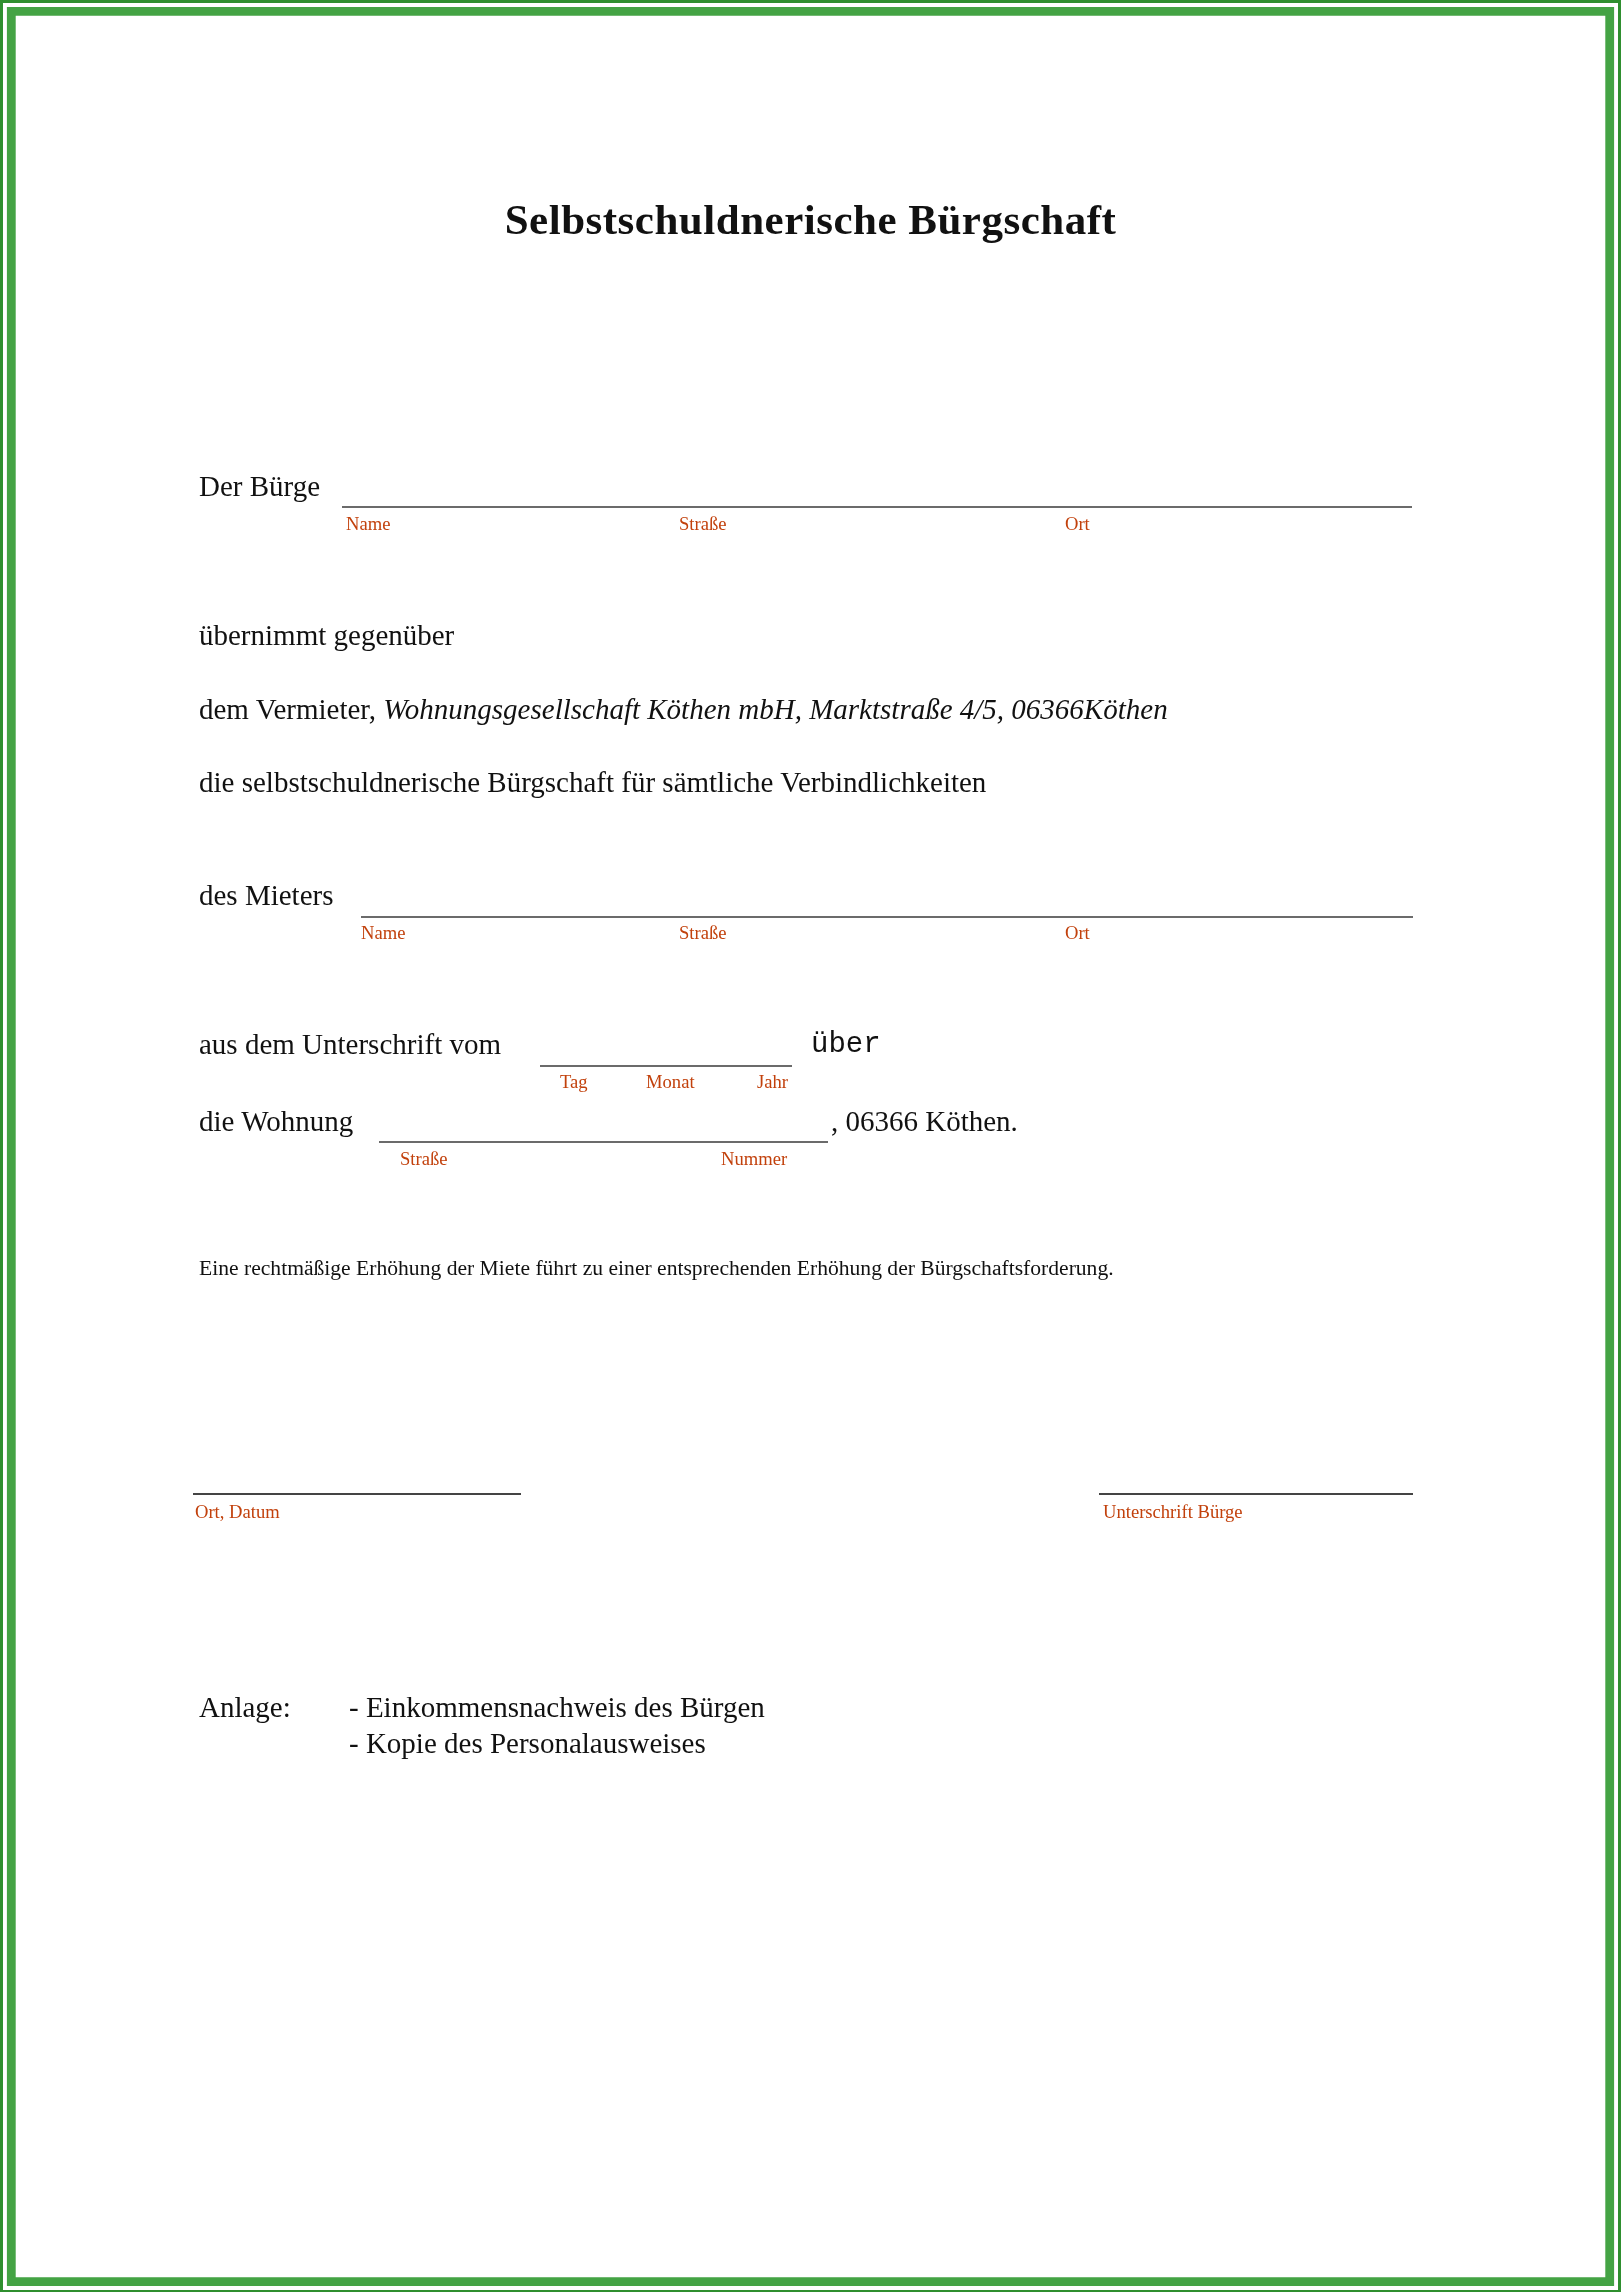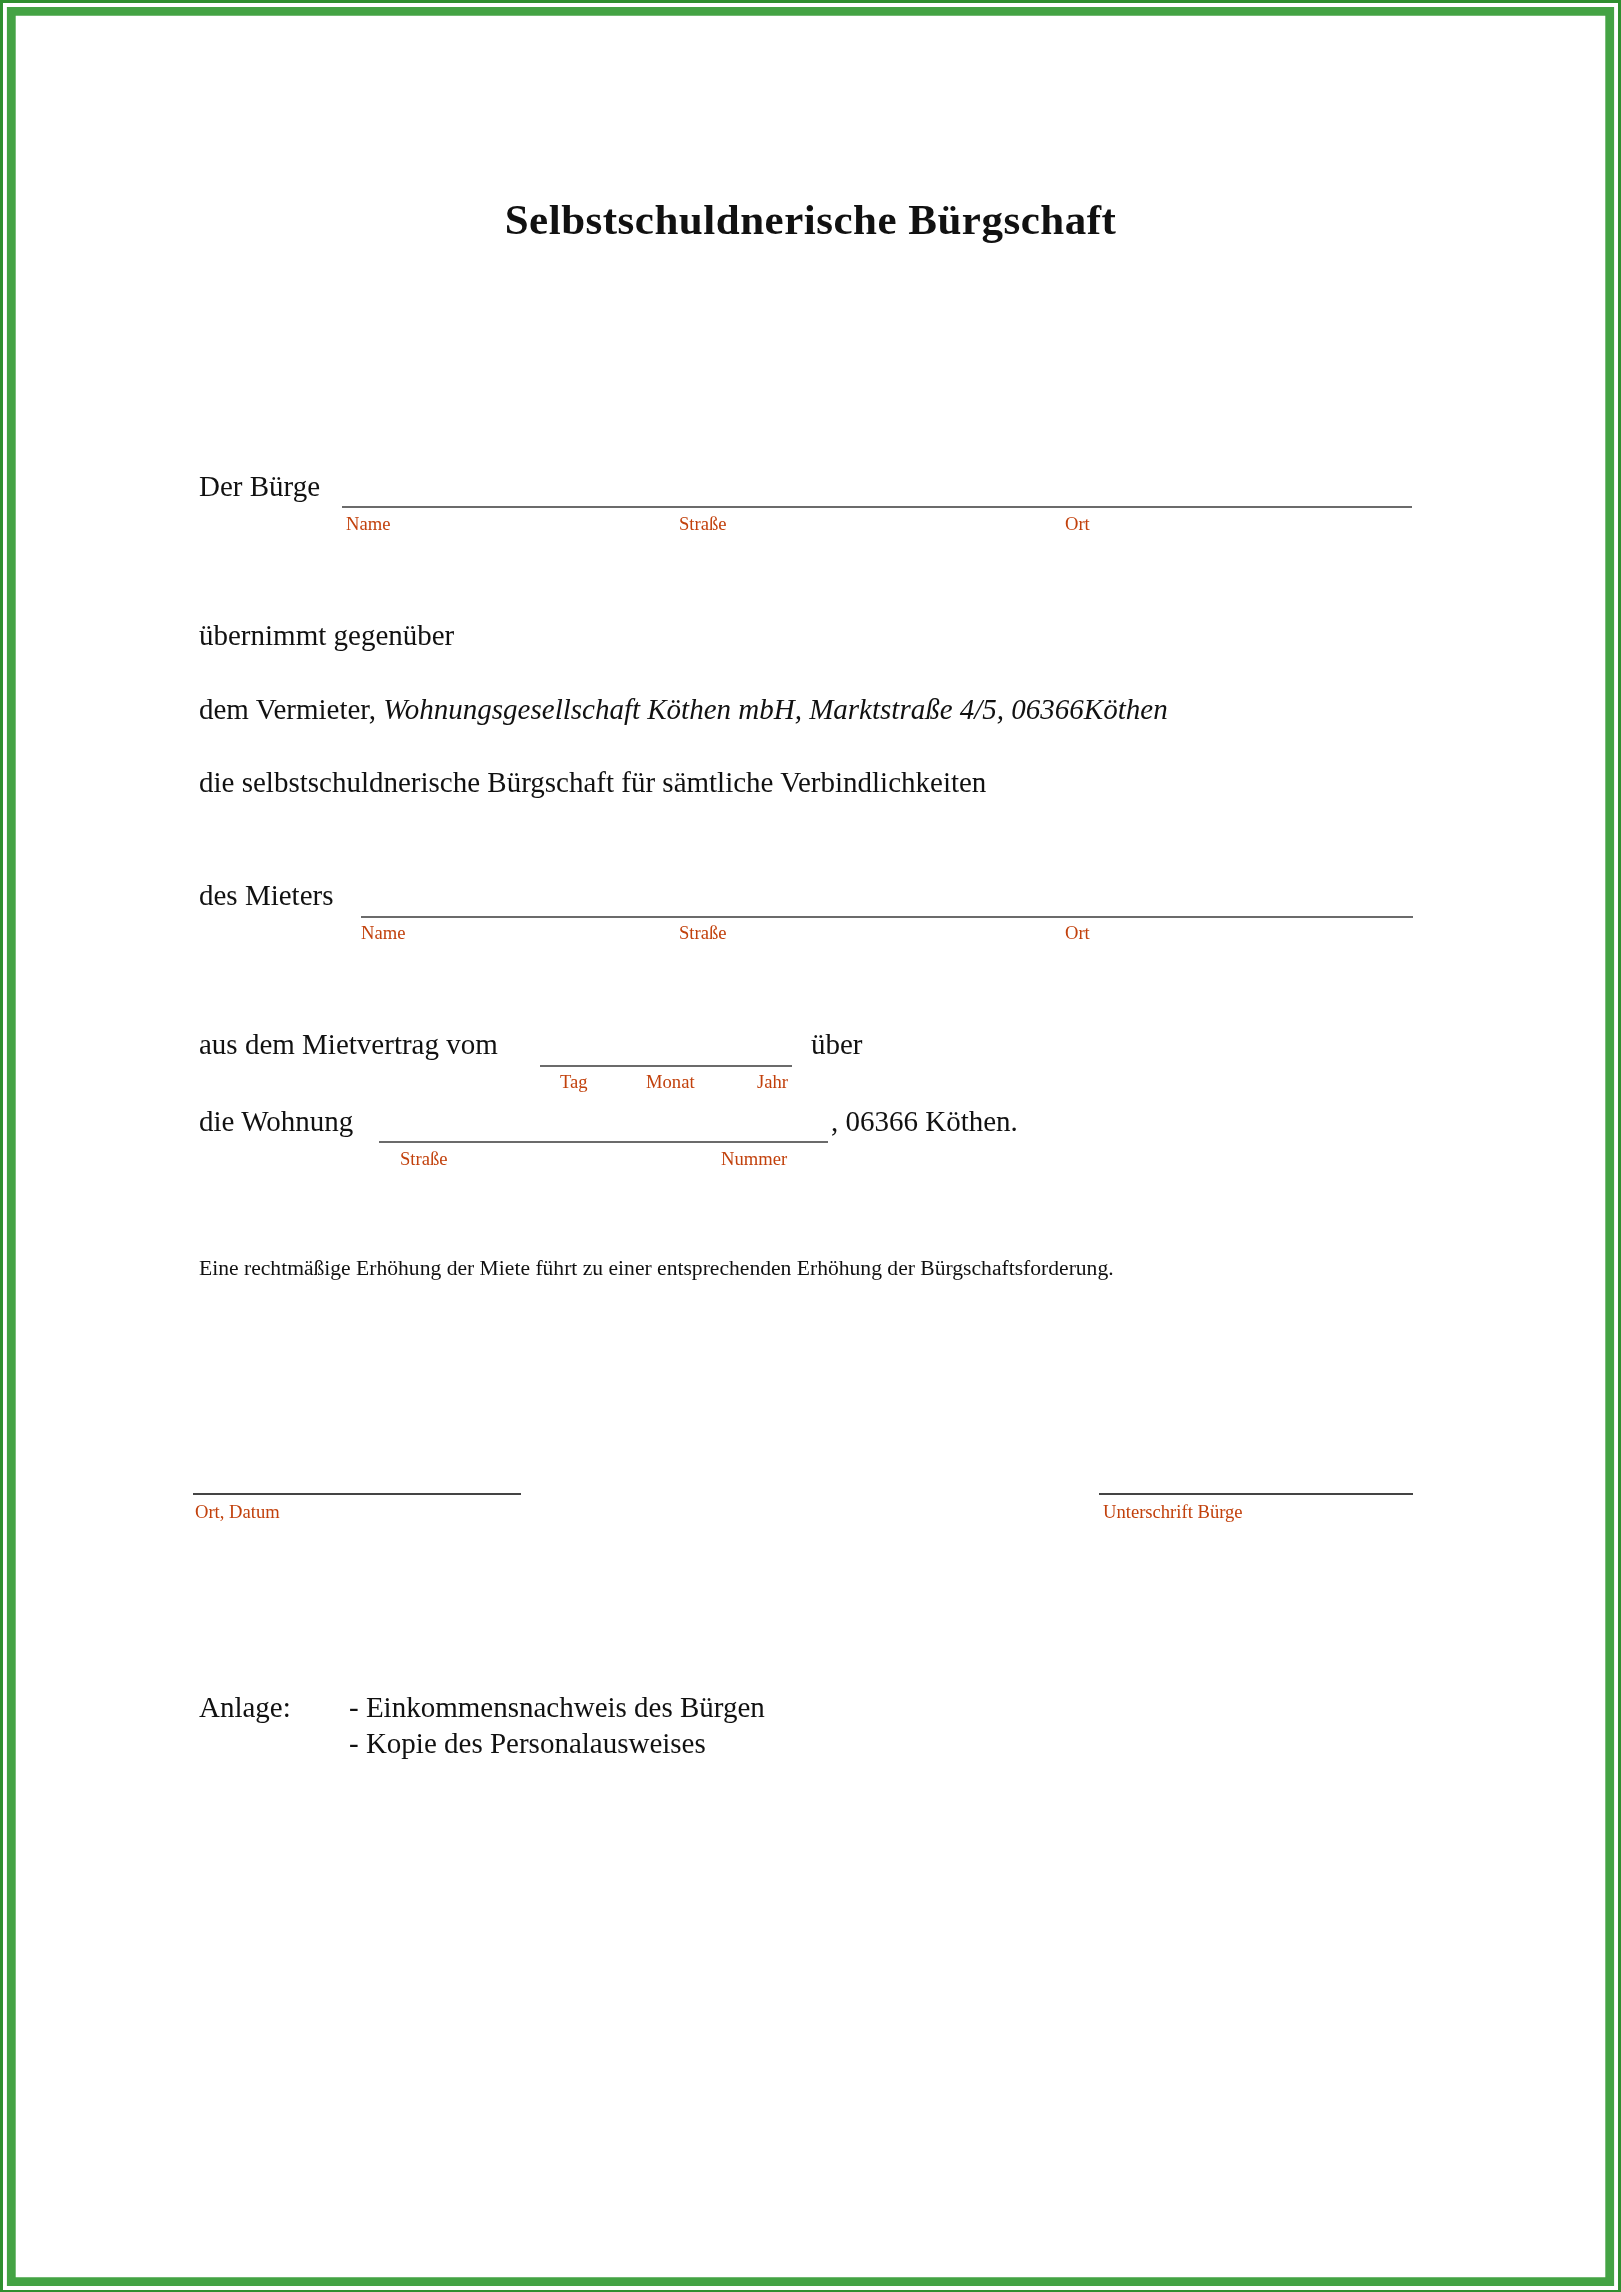--- a/index.html
+++ b/index.html
@@ -64,23 +64,23 @@
   <span class="abs text" style="top:690px; left:196px;"><span>dem Vermieter, </span><span class="italic">Wohnungsgesellschaft Köthen mbH, Marktstraße 4/5, 06366Köthen</span></span>
 
   <span class="abs text" style="top:763px; left:196px;">die selbstschuldnerische Bürgschaft für sämtliche Verbindlichkeiten</span>
 
   <span class="abs text" style="top:876px; left:196px;">des Mieters</span>
   <div class="blank" style="top:913px; left:358px; width:1052px;"></div>
   <span class="abs small" style="top:919px; left:358px;">Name</span>
   <span class="abs small" style="top:919px; left:676px;">Straße</span>
   <span class="abs small" style="top:919px; left:1062px;">Ort</span>
 
-  <span class="abs text" style="top:1025px; left:196px;">aus dem Mietvertrag vom</span>
+  <span class="abs text" style="top:1025px; left:196px;">aus dem Unterschrift vom</span>
   <div class="blank" style="top:1062px; left:537px; width:252px;"></div>
-  <span class="abs text" style="top:1025px; left:808px;">über</span>
+  <span class="abs text" style="top:1025px; left:808px;font-family:Liberation Mono, monospace;">über</span>
   <span class="abs small" style="top:1068px; left:557px;">Tag</span>
   <span class="abs small" style="top:1068px; left:643px;">Monat</span>
   <span class="abs small" style="top:1068px; left:754px;">Jahr</span>
 
   <span class="abs text" style="top:1102px; left:196px;">die Wohnung</span>
   <div class="blank" style="top:1138px; left:376px; width:449px;"></div>
   <span class="abs text" style="top:1102px; left:828px;">, 06366 Köthen.</span>
   <span class="abs small" style="top:1145px; left:397px;">Straße</span>
   <span class="abs small" style="top:1145px; left:718px;">Nummer</span>
 

